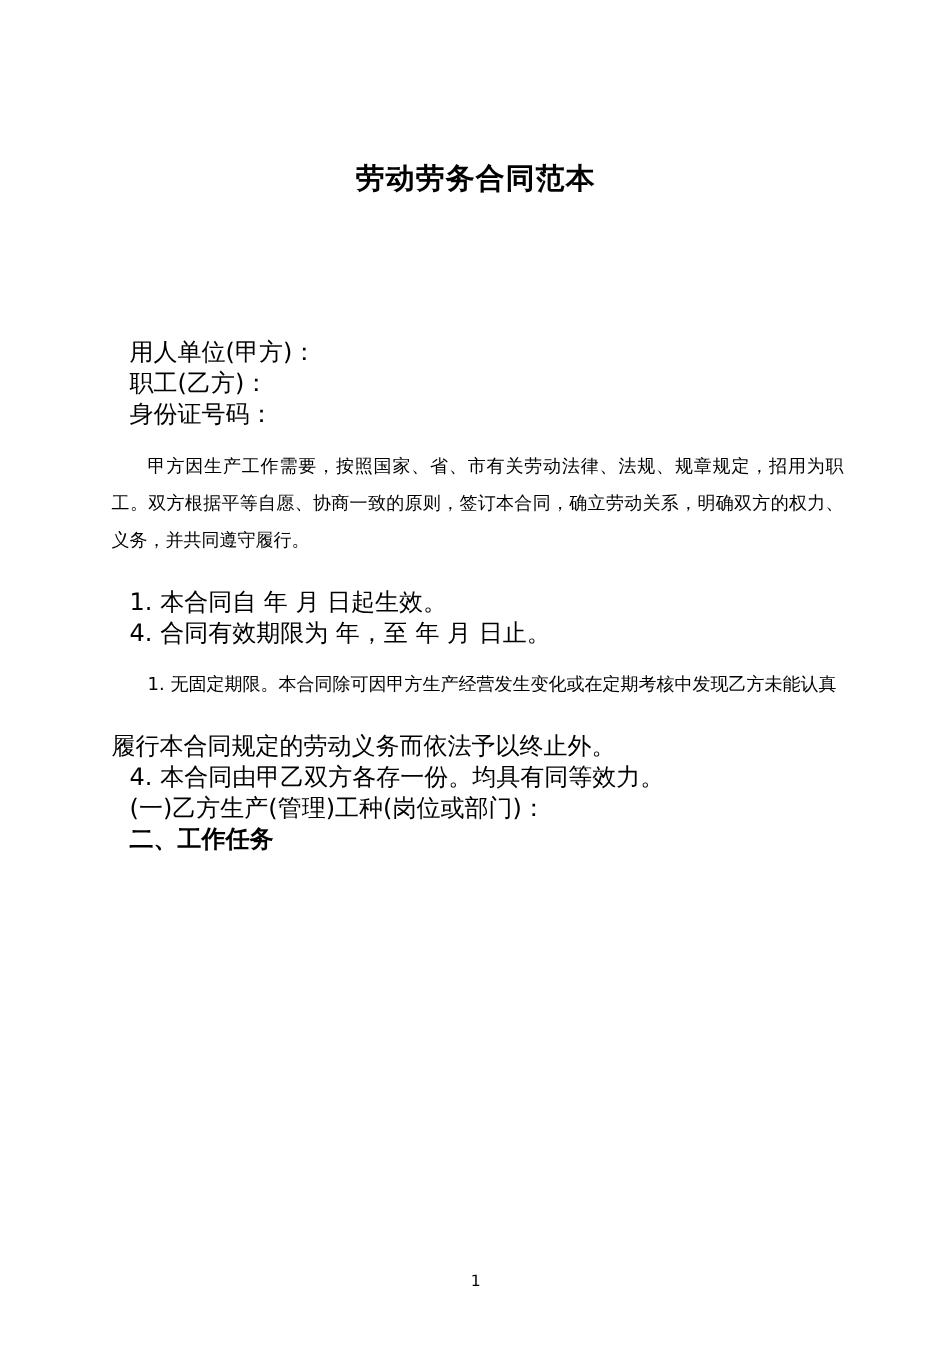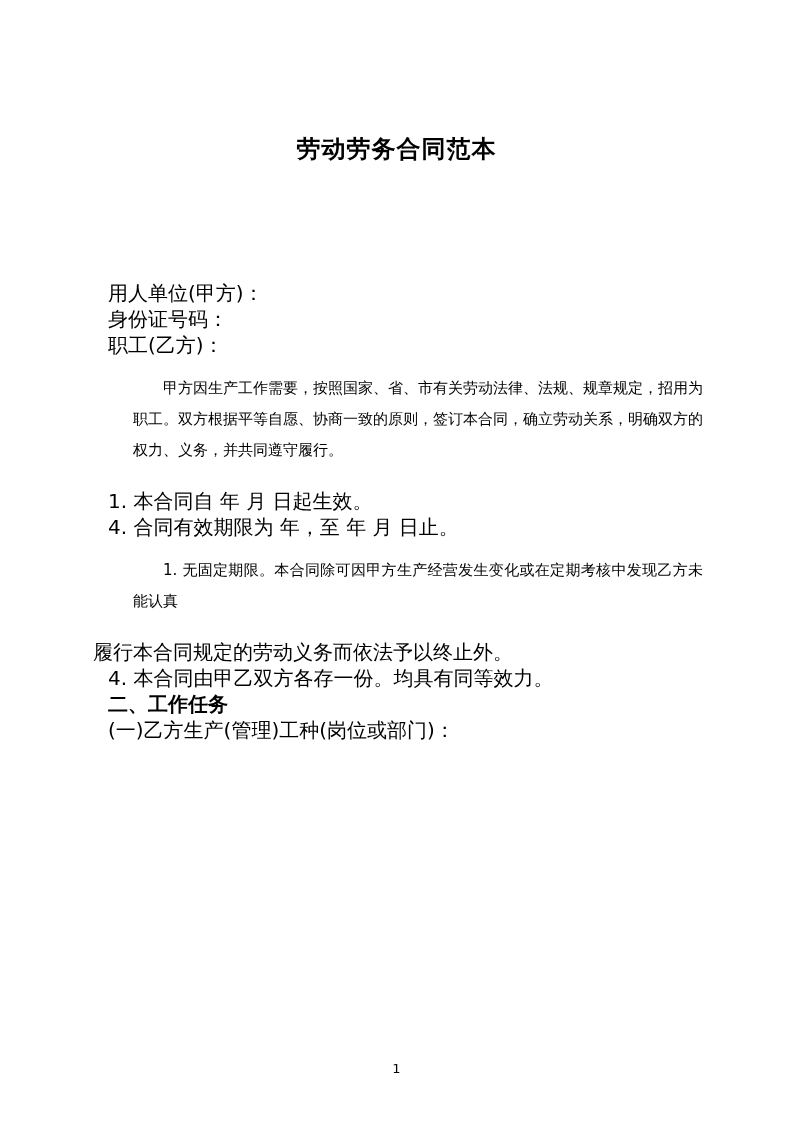--- a/index.html
+++ b/index.html
@@ -35,21 +35,21 @@
     top: 280px;
     left: 93px;
     width: 610px;
   }
   p.para {
     margin: 0 0 0 0;
     font-size: 20px;
     line-height: 26px;
     text-align: justify;
   }
-  .indent-1 { text-indent: 30px; margin-left: 40px; }
+  .indent-1 { text-indent: 30px; }
   .indent-half { text-indent: 15px; }
   .blk {
     margin-bottom: 27px;
   }
   .bold { font-weight: bold; }
   .justify-block {
     font-size: 15px;
     line-height: 31px;
     text-align: justify;
     margin-bottom: 22px;
@@ -67,38 +67,38 @@
 <body>
 
 <div class="page">
 
   <div class="doc-title">劳动劳务合同范本</div>
 
   <div class="body-area">
 
     <p class="para blk indent-half">用人单位(甲方)：</p>
 
+    <p class="para blk indent-half">职工(乙方)：</p>
+
     <p class="para blk indent-half">身份证号码：</p>
-
-    <p class="para blk indent-half">职工(乙方)：</p>
 
     <p class="justify-block indent-1">甲方因生产工作需要，按照国家、省、市有关劳动法律、法规、规章规定，招用为职工。双方根据平等自愿、协商一致的原则，签订本合同，确立劳动关系，明确双方的权力、义务，并共同遵守履行。</p>
 
 
     <p class="para blk indent-half">1. 本合同自 年 月 日起生效。</p>
 
     <p class="para blk indent-half">4. 合同有效期限为 年，至 年 月 日止。</p>
 
     <p class="justify-block indent-1">1. 无固定期限。本合同除可因甲方生产经营发生变化或在定期考核中发现乙方未能认真</p>
 
     <p class="para blk">履行本合同规定的劳动义务而依法予以终止外。</p>
 
     <p class="para blk indent-half">4. 本合同由甲乙双方各存一份。均具有同等效力。</p>
 
+    <p class="para blk indent-half">(一)乙方生产(管理)工种(岗位或部门)：</p>
+
     <p class="para blk indent-half bold">二、工作任务</p>
-
-    <p class="para blk indent-half">(一)乙方生产(管理)工种(岗位或部门)：</p>
 
   </div>
 
   <div class="page-number">1</div>
 
 </div>
 
 </body></html>

